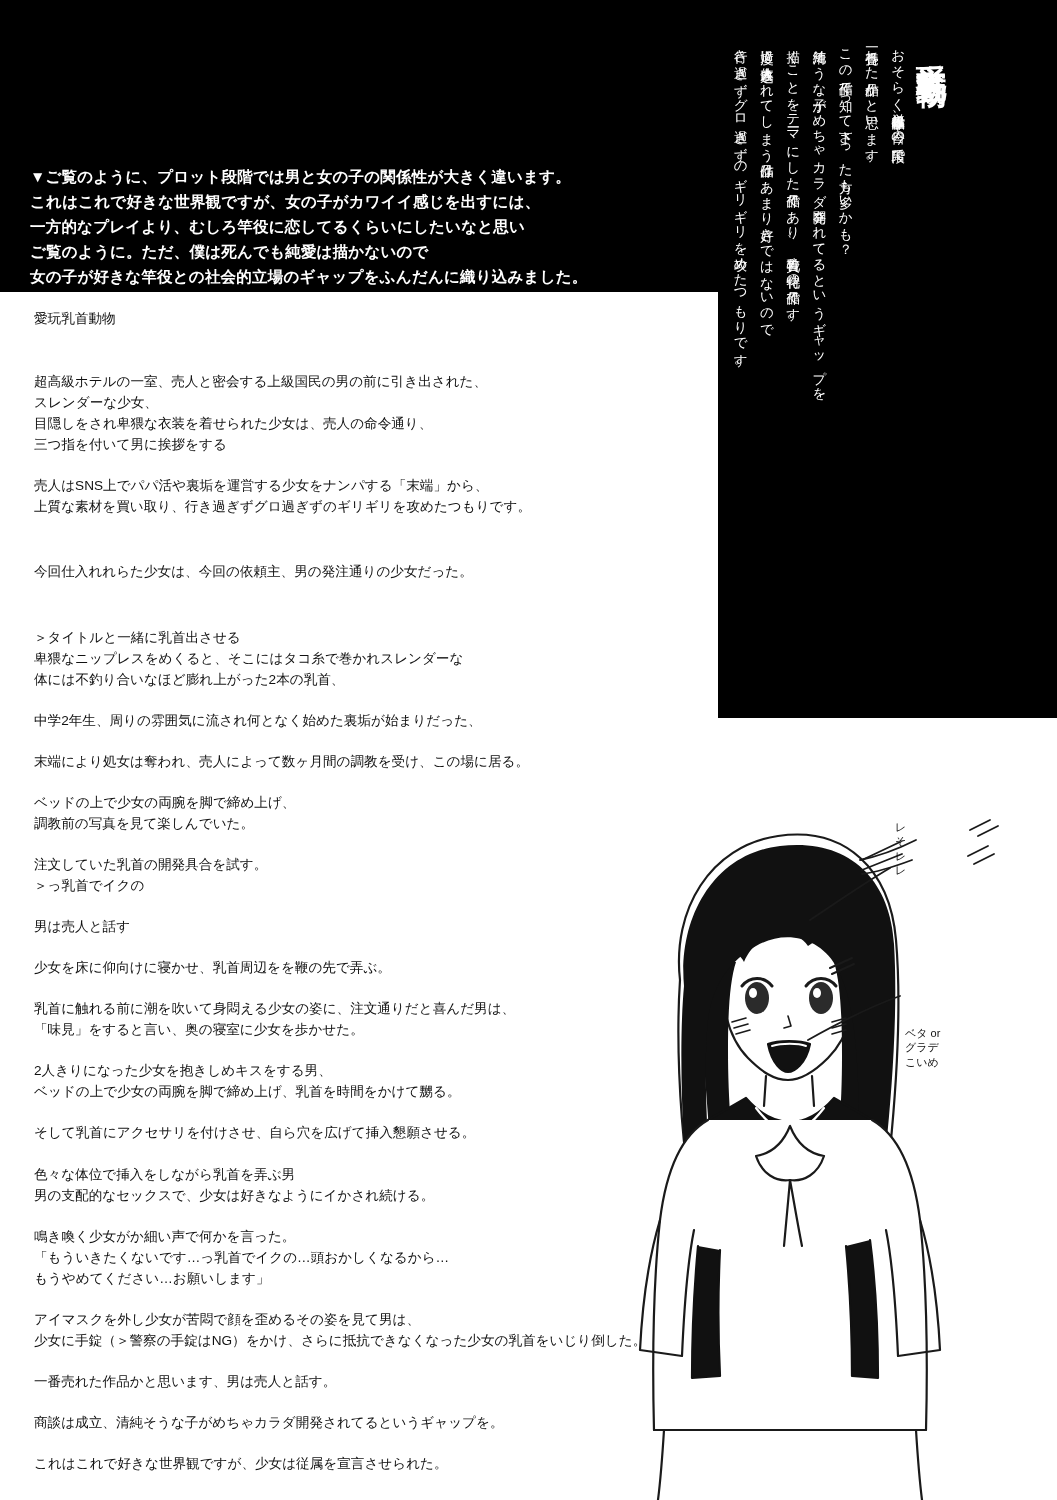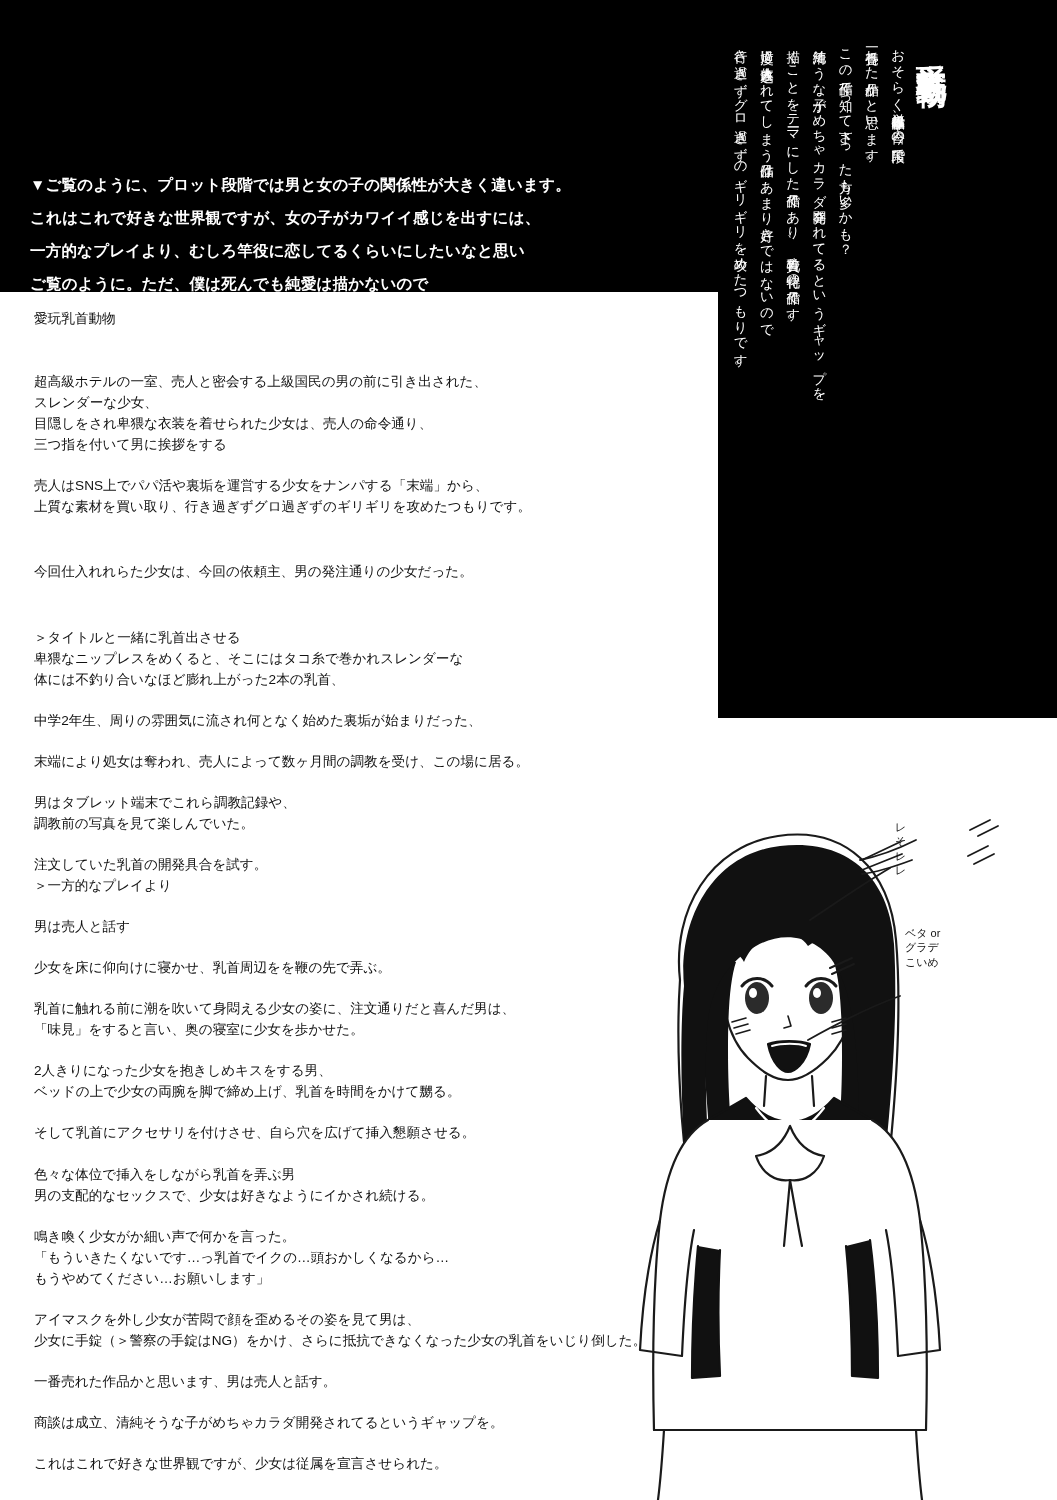--- a/index.html
+++ b/index.html
@@ -47,21 +47,20 @@
     top: 164px;
     width: 676px;
     color: #ffffff;
     font-size: 15.5px;
     line-height: 1.62;
     font-weight: bold;
     letter-spacing: 0.2px;
   }
   #headline .line {
     white-space: nowrap;
-    margin-top: 8px;
   }
   
   #vertical-block {
     position: absolute;
     left: 730px;
     top: 40px;
     height: 650px;
     display: flex;
     flex-direction: row-reverse;
     align-items: flex-start;
@@ -167,24 +166,24 @@
 目隠しをされ卑猥な衣装を着せられた少女は、売人の命令通り、
 三つ指を付いて男に挨拶をする</p>
     <p class="gap-lg">売人はSNS上でパパ活や裏垢を運営する少女をナンパする「末端」から、
 上質な素材を買い取り、行き過ぎずグロ過ぎずのギリギリを攻めたつもりです。</p>
     <p class="gap-lg">今回仕入れれらた少女は、今回の依頼主、男の発注通りの少女だった。</p>
     <p>＞タイトルと一緒に乳首出させる
 卑猥なニップレスをめくると、そこにはタコ糸で巻かれスレンダーな
 体には不釣り合いなほど膨れ上がった2本の乳首、</p>
     <p>中学2年生、周りの雰囲気に流され何となく始めた裏垢が始まりだった、</p>
     <p>末端により処女は奪われ、売人によって数ヶ月間の調教を受け、この場に居る。</p>
-    <p>男はタブレット端末でこれら調教記録や、
+    <p>ベッドの上で少女の両腕を脚で締め上げ、
 調教前の写真を見て楽しんでいた。</p>
     <p>注文していた乳首の開発具合を試す。
-＞一方的なプレイより</p>
+＞っ乳首でイクの</p>
     <p>男は売人と話す</p>
     <p>少女を床に仰向けに寝かせ、乳首周辺をを鞭の先で弄ぶ。</p>
     <p>乳首に触れる前に潮を吹いて身悶える少女の姿に、注文通りだと喜んだ男は、
 「味見」をすると言い、奥の寝室に少女を歩かせた。</p>
     <p>2人きりになった少女を抱きしめキスをする男、
 ベッドの上で少女の両腕を脚で締め上げ、乳首を時間をかけて嬲る。</p>
     <p>そして乳首にアクセサリを付けさせ、自ら穴を広げて挿入懇願させる。</p>
     <p>色々な体位で挿入をしながら乳首を弄ぶ男
 男の支配的なセックスで、少女は好きなようにイかされ続ける。</p>
     <p>鳴き喚く少女がか細い声で何かを言った。
@@ -284,17 +283,17 @@
     </g>
     <text class="anno-text" x="0" y="0" visibility="hidden">x</text>
   </svg>
 
   <div class="anno-text" id="anno-1" style="left:890px;"></div>
 
   <div class="anno-text" style="position:absolute; left:895px; top:820px;">レ
 そ
 レ
 レ</div>
-  <div class="anno-text" style="position:absolute; left:905px; top:926px;">ベタ or
+  <div class="anno-text" style="position:absolute; left:905px; top:1026px;">ベタ or
 グラデ
 こいめ</div>
 
 </div>
 
 </body></html>

